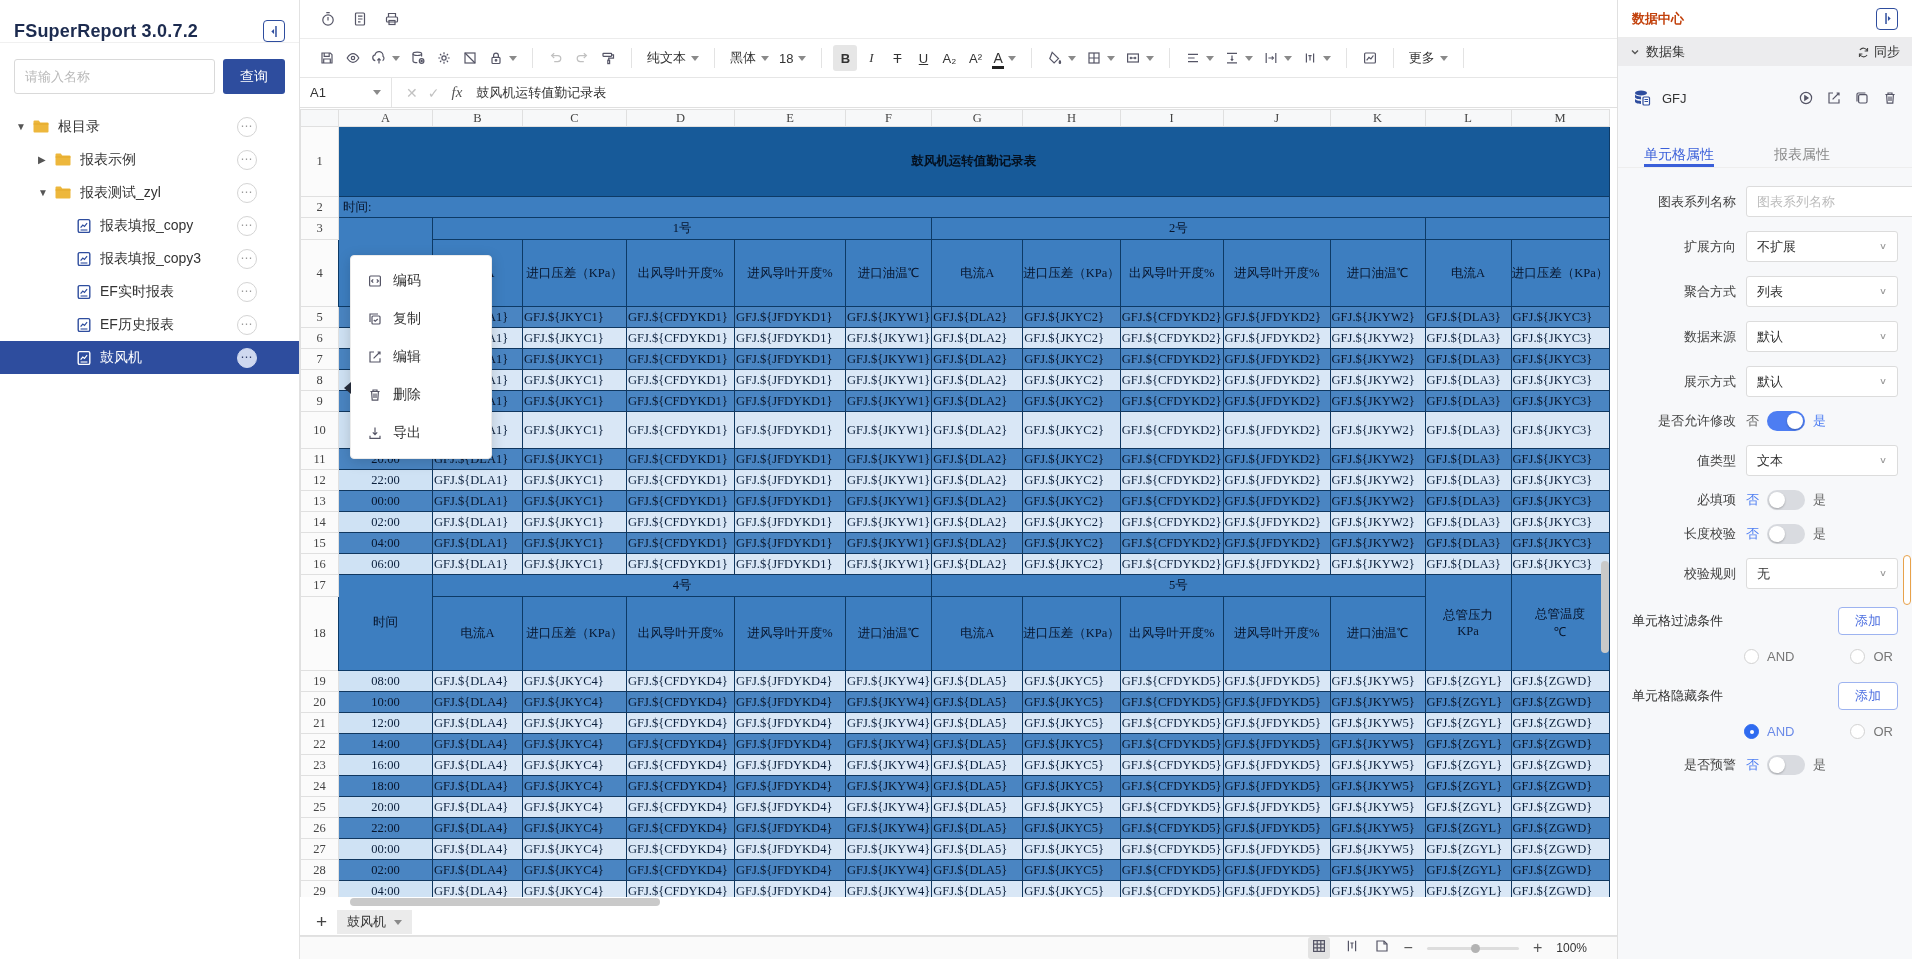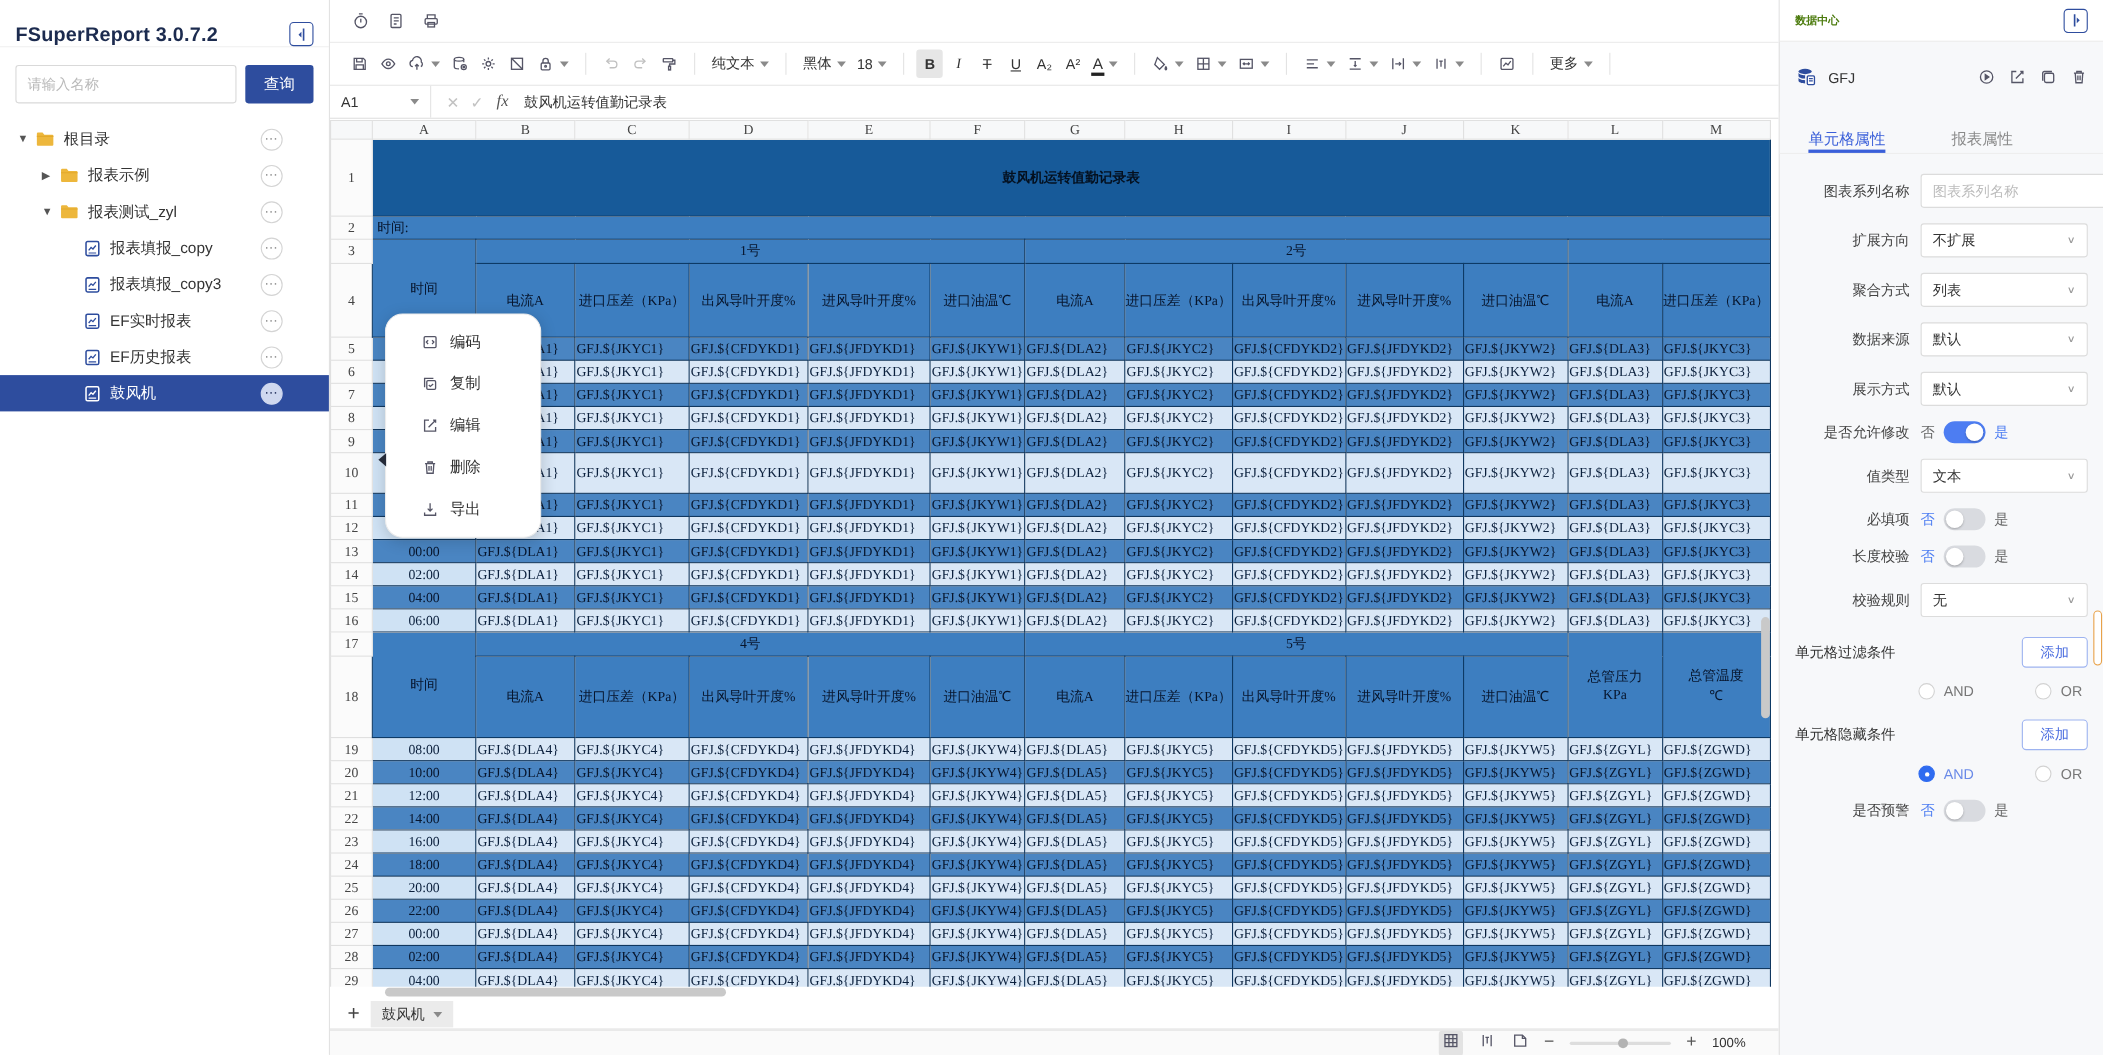--- a/index.html
+++ b/index.html
@@ -23,21 +23,21 @@
   .sb-search button { width:62px; height:35px; background:var(--accent,#2e4d9e); color:#fff; border:none; border-radius:3px; font-size:14px; cursor:pointer; }
   .tree { padding-top:6px; }
   .tree-row { position:relative; height:33px; display:flex; align-items:center; font-size:14px; color:#333; cursor:pointer; }
   .tree-row .caret { width:10px; font-size:10px; color:#555; margin-right:6px; }
   .tree-row .lbl { margin-left:8px; white-space:nowrap; }
   .tree-row .dots { position:absolute; right:42px; width:20px; height:20px; border:1px solid #d4d4d4; border-radius:50%; color:#9a9a9a; font-size:12px; line-height:17px; text-align:center; letter-spacing:1px; background:#fff;}
   .tree-row.selected { background:var(--accent,#2e4d9e); color:#fff; }
   .tree-row.selected .dots { background:#cfd8ef; border-color:#cfd8ef; color:#33406b; }
 
   
-  #ctxmenu { position:absolute; left:350px; top:255px; width:142px; background:#fff; border:1px solid #ebebeb; border-radius:16px; box-shadow:0 3px 14px rgba(0,0,0,.16); z-index:50; padding:6px 16px;margin-top:30px; }
+  #ctxmenu { position:absolute; left:350px; top:255px; width:142px; background:#fff; border:1px solid #ebebeb; border-radius:4px; box-shadow:0 3px 14px rgba(0,0,0,.16); z-index:50; padding:6px 0; }
   #ctxmenu .mi { height:38px; display:flex; align-items:center; gap:10px; padding:0 16px; font-size:14px; color:#333; cursor:pointer; }
   #ctxmenu .arrow { position:absolute; left:-7px; top:126px; width:0; height:0; border-top:6px solid transparent; border-bottom:6px solid transparent; border-right:7px solid #242a38; }
 
   
   .mini-bar { height:38px; display:flex; align-items:center; gap:16px; padding:0 0 0 20px; }
   .mini-bar .icon { cursor:pointer; }
   .toolbar { height:40px; display:flex; align-items:center; gap:4px; padding:0 10px; border-top:1px solid #ececec; border-bottom:1px solid #e6e6e6; }
   .tb-group { display:flex; align-items:center; gap:2px; padding:0 5px; }
   .tb-sep { width:1px; height:20px; background:#e3e3e3; margin:0 2px; }
   .tb-btn { min-width:24px; height:26px; display:flex; align-items:center; justify-content:center; gap:3px; border-radius:3px; cursor:pointer; font-size:13px; color:#333; padding:0 4px; }
@@ -83,21 +83,21 @@
   .status-bar { position:absolute; left:0; top:936px; width:1317px; height:23px; background:#fafafa; border-top:1px solid #e2e2e2; display:flex; align-items:center; justify-content:flex-end; gap:14px; padding-right:30px;}
   .status-bar .icon { cursor:pointer; }
   .sb-ic-active { background:#e3e3e3; border-radius:3px; padding:1px 3px;}
   .zoom-track { width:92px; height:3px; background:#ddd; border-radius:2px; position:relative; cursor:pointer;}
   .zoom-thumb { position:absolute; left:44px; top:-3px; width:9px; height:9px; border-radius:50%; background:#b3b3b3;}
   .zoom-pm { font-size:16px; color:#555; cursor:pointer; line-height:14px;}
   .zoom-label { font-size:12px; color:#333; }
 
   
   .rp-header { height:38px; display:flex; align-items:center; justify-content:space-between; padding:0 14px; background:#fff; border-bottom:1px solid #ececec;}
-  .rp-title { font-size:10px; font-weight:bold; color:#4d7c0f; }
+  .rp-title { font-size:13px; font-weight:bold; color:#c2410c; }
   .rp-expand { width:22px; height:22px; border:1.6px solid #2e4d9e; border-radius:4px; display:flex; align-items:center; justify-content:center; cursor:pointer; background:#fff;}
   .rp-dataset-bar { height:28px; background:#ececee; display:flex; align-items:center; justify-content:space-between; padding:0 12px; font-size:13px; color:#333; cursor:pointer;}
   .rp-ds-left { display:flex; align-items:center; gap:6px; }
   .rp-sync { display:flex; align-items:center; gap:4px; color:#333; cursor:pointer;}
   .rp-ds-item { height:64px; display:flex; align-items:center; padding:0 14px; }
   .rp-ds-name { font-size:13px; color:#333; margin-left:10px; flex:1;}
   .rp-ds-actions { display:flex; gap:12px; }
   .rp-ds-actions .icon { cursor:pointer; }
   .rp-tabs { display:flex; padding:16px 26px 0 26px; gap:60px; border-bottom:1px solid #eee; background:#f7f8fa;}
   .rp-tab { font-size:14px; color:#8a8a8a; cursor:pointer; }
@@ -1000,20 +1000,39 @@
 <aside id="rightpanel">
   <div class="rp-header">
     <span class="rp-title">数据中心</span>
     <span class="rp-expand">
       <svg width="13" height="13" viewBox="0 0 14 14">
           <path d="M5.4 1v12" stroke="#2e4d9e" stroke-width="1.6"></path>
           <path d="M7.5 4.2L10.4 7l-2.9 2.8z" fill="#2e4d9e"></path>
         </svg>
     </span>
   </div>
+  <div class="rp-dataset-bar">
+    <span class="rp-ds-left">
+      <span class="icon">
+          <svg width="10" height="10" viewBox="0 0 10 10">
+            <path d="M2 3.5l3 3 3-3" fill="none" stroke="#555" stroke-width="1.4"></path>
+          </svg>
+        </span>
+      <span>数据集</span>
+    </span>
+    <span class="rp-sync">
+      <span class="icon">
+          <svg width="13" height="13" viewBox="0 0 16 16" fill="none" stroke="#444" stroke-width="1.3">
+            <path d="M12.8 6.2A5.2 5.2 0 003.6 4.9M3.2 9.8a5.2 5.2 0 009.2 1.3"></path>
+            <path d="M13 2.6v3.6H9.4M3 13.4V9.8h3.6"></path>
+          </svg>
+        </span>
+      <span>同步</span>
+    </span>
+  </div>
   <div class="rp-ds-item">
     <span class="icon">
       <svg width="20" height="20" viewBox="0 0 20 20">
           <ellipse cx="9" cy="5" rx="6" ry="2.4" fill="#2e4d9e"></ellipse>
           <path d="M3 5v4c0 1.3 2.7 2.4 6 2.4V8.5C5.7 8.5 3 7.4 3 6z" fill="#2e4d9e"></path>
           <path d="M3 9.5v4c0 1.3 2.7 2.4 6 2.4v-3C5.7 12.9 3 11.8 3 10.5z" fill="#2e4d9e"></path>
           <rect x="11" y="9" width="6.5" height="8" rx="1" fill="#fff" stroke="#2e4d9e" stroke-width="1.2"></rect>
           <path d="M12.5 11.5h3.5M12.5 13.5h3.5" stroke="#2e4d9e" stroke-width="1"></path>
         </svg>
     </span>

